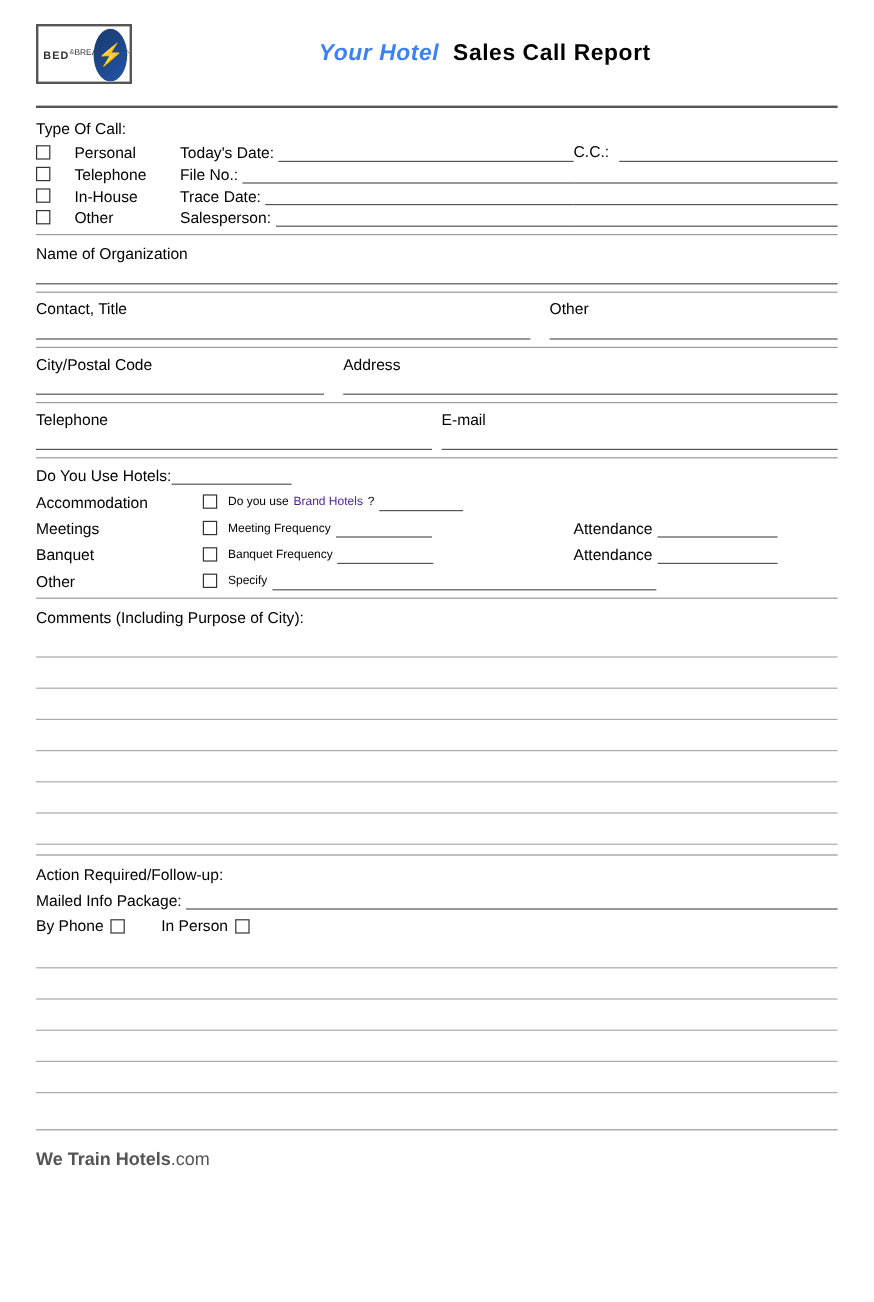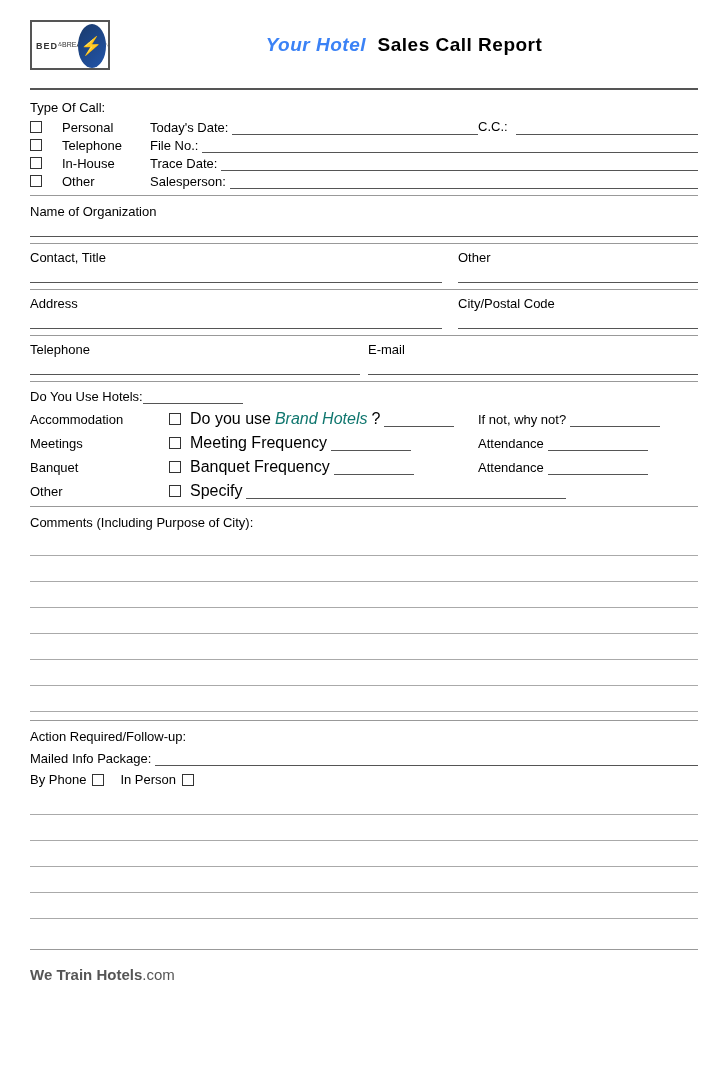--- a/index.html
+++ b/index.html
@@ -174,38 +174,37 @@
     .svc-col2 {
       width: 30px;
       display: flex;
       justify-content: center;
     }
     .svc-col3 {
       flex: 1;
       display: flex;
       align-items: center;
       gap: 4px;
-      font-size: 16px;
+      font-size: 10px;
     }
     .svc-col4 {
       width: 220px;
       display: flex;
       align-items: center;
       gap: 4px;
       font-size: 13px;
     }
     .inline-underline {
       border-bottom: 1px solid #555;
       display: inline-block;
       min-width: 80px;
       height: 16px;
     }
     .brand-hotels {
-      color: #0f766e;
-      font-style: italic;
+      color: #4c1d95;
     }
     
     .comments-section {
       margin: 8px 0;
     }
     .comment-lines {
       margin-top: 4px;
     }
     .comment-line {
       border-bottom: 1px solid #aaa;
@@ -358,26 +357,26 @@
   </div>
   <div class="col" style="max-width:240px;">
     <div class="field-label">Other</div>
     <div class="field-underline"></div>
   </div>
 </div>
 
 <hr class="divider" style="margin:6px 0;">
 
 <div class="two-col-row">
+  <div class="col" style="max-width:240px;">
+    <div class="field-label">City/Postal Code</div>
+    <div class="field-underline"></div>
+  </div>
   <div class="col">
     <div class="field-label">Address</div>
-    <div class="field-underline"></div>
-  </div>
-  <div class="col" style="max-width:240px;">
-    <div class="field-label">City/Postal Code</div>
     <div class="field-underline"></div>
   </div>
 </div>
 
 <hr class="divider" style="margin:6px 0;">
 
 <div class="three-col-row">
   <div class="col">
     <div class="field-label">Telephone</div>
     <div class="field-underline"></div>
@@ -403,24 +402,20 @@
     </div>
     <div class="svc-col2">
       <span class="checkbox"></span>
     </div>
     <div class="svc-col3">
       <span>Do you use </span>
       <span class="brand-hotels">Brand Hotels</span>
       <span>?</span>
       <span class="inline-underline" style="min-width:70px;"></span>
     </div>
-    <div class="svc-col4">
-      <span>If not, why not?</span>
-      <span class="inline-underline" style="min-width:90px;"></span>
-    </div>
   </div>
 
   <div class="service-row">
     <div class="svc-col1">
       <span>Meetings</span>
     </div>
     <div class="svc-col2">
       <span class="checkbox"></span>
     </div>
     <div class="svc-col3">
@@ -489,21 +484,21 @@
     <div class="mailed-col1">
       <span>Mailed Info Package:</span>
       <span class="underline-field" style="min-width:200px;"></span>
     </div>
   </div>
 
   <div class="mailed-row">
     <div class="mailed-col2" style="gap:6px;align-items:center;">
       <span>By Phone</span>
       <span class="checkbox"></span>
-      <span style="margin-left:10px;">In Person</span>
+      <span style="margin-left:24px;">In Person</span>
       <span class="checkbox"></span>
     </div>
   </div>
 
   <div class="followup-lines">
     <div class="followup-line"></div>
     <div class="followup-line"></div>
     <div class="followup-line"></div>
     <div class="followup-line"></div>
     <div class="followup-line"></div>

